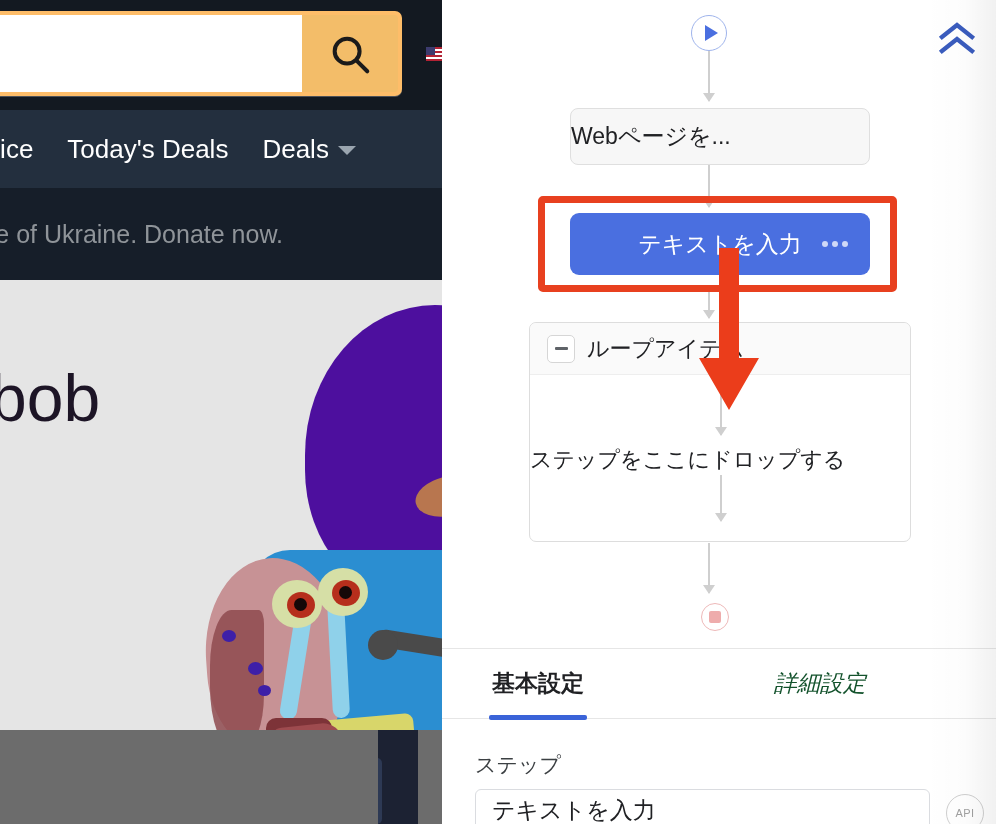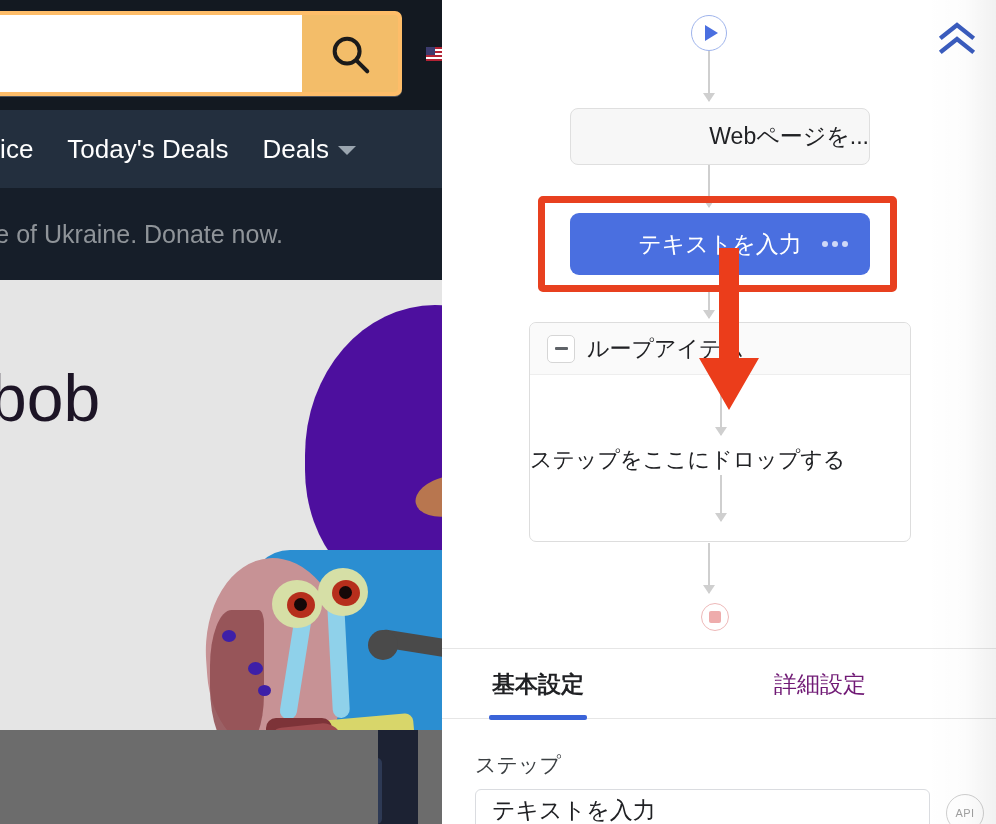--- a/index.html
+++ b/index.html
@@ -248,21 +248,21 @@
     border-right: 6px solid transparent;
     border-top: 9px solid #cfcfcf;
   }
 
   .node-gray {
     position: absolute; left: 570px; top: 108px;
     width: 300px; height: 57px;
     background: #f7f7f7;
     border: 1px solid #dfdfdf;
     border-radius: 8px;
-    display: flex; align-items: center; justify-content: flex-end;
+    display: flex; align-items: center; justify-content: flex-start;
     font-size: 23px;
     color: #202124;
   }
 
   .hl-box {
     position: absolute; left: 538px; top: 196px;
     width: 359px; height: 96px;
     border: 7px solid #e8401f;
     border-radius: 5px;
     background: transparent;
@@ -340,31 +340,31 @@
     position: absolute; left: 0; top: 648px;
     width: 554px; height: 176px;
     background: #ffffff;
     border-top: 1px solid #e6e6e6;
   }
   .tabs {
     position: relative;
     height: 70px;
     border-bottom: 1px solid #e6e6e6;
     display: flex;
-    align-items: flex-start;
+    align-items: center;
   }
   .tab {
     position: relative;
     height: 70px;
     display: flex; align-items: center; justify-content: center;
     font-size: 23px;
     cursor: pointer;
   }
   .tab.t1 { width: 192px; color: #202124; font-weight: bold; }
-  .tab.t2 { width: 192px; margin-left: 90px; color: #701a75; }
+  .tab.t2 { width: 192px; margin-left: 90px; color: #14532d; font-style: italic; }
   .tab.active::after {
     content: ""; position: absolute; left: 50%; transform: translateX(-50%);
     bottom: -1px; width: 98px; height: 5px; background: #3a63d8;
     border-radius: 2px;
   }
 
   .field-label {
     position: absolute; left: 33px; top: 102px;
     font-size: 21px; color: #3c4043;
   }

